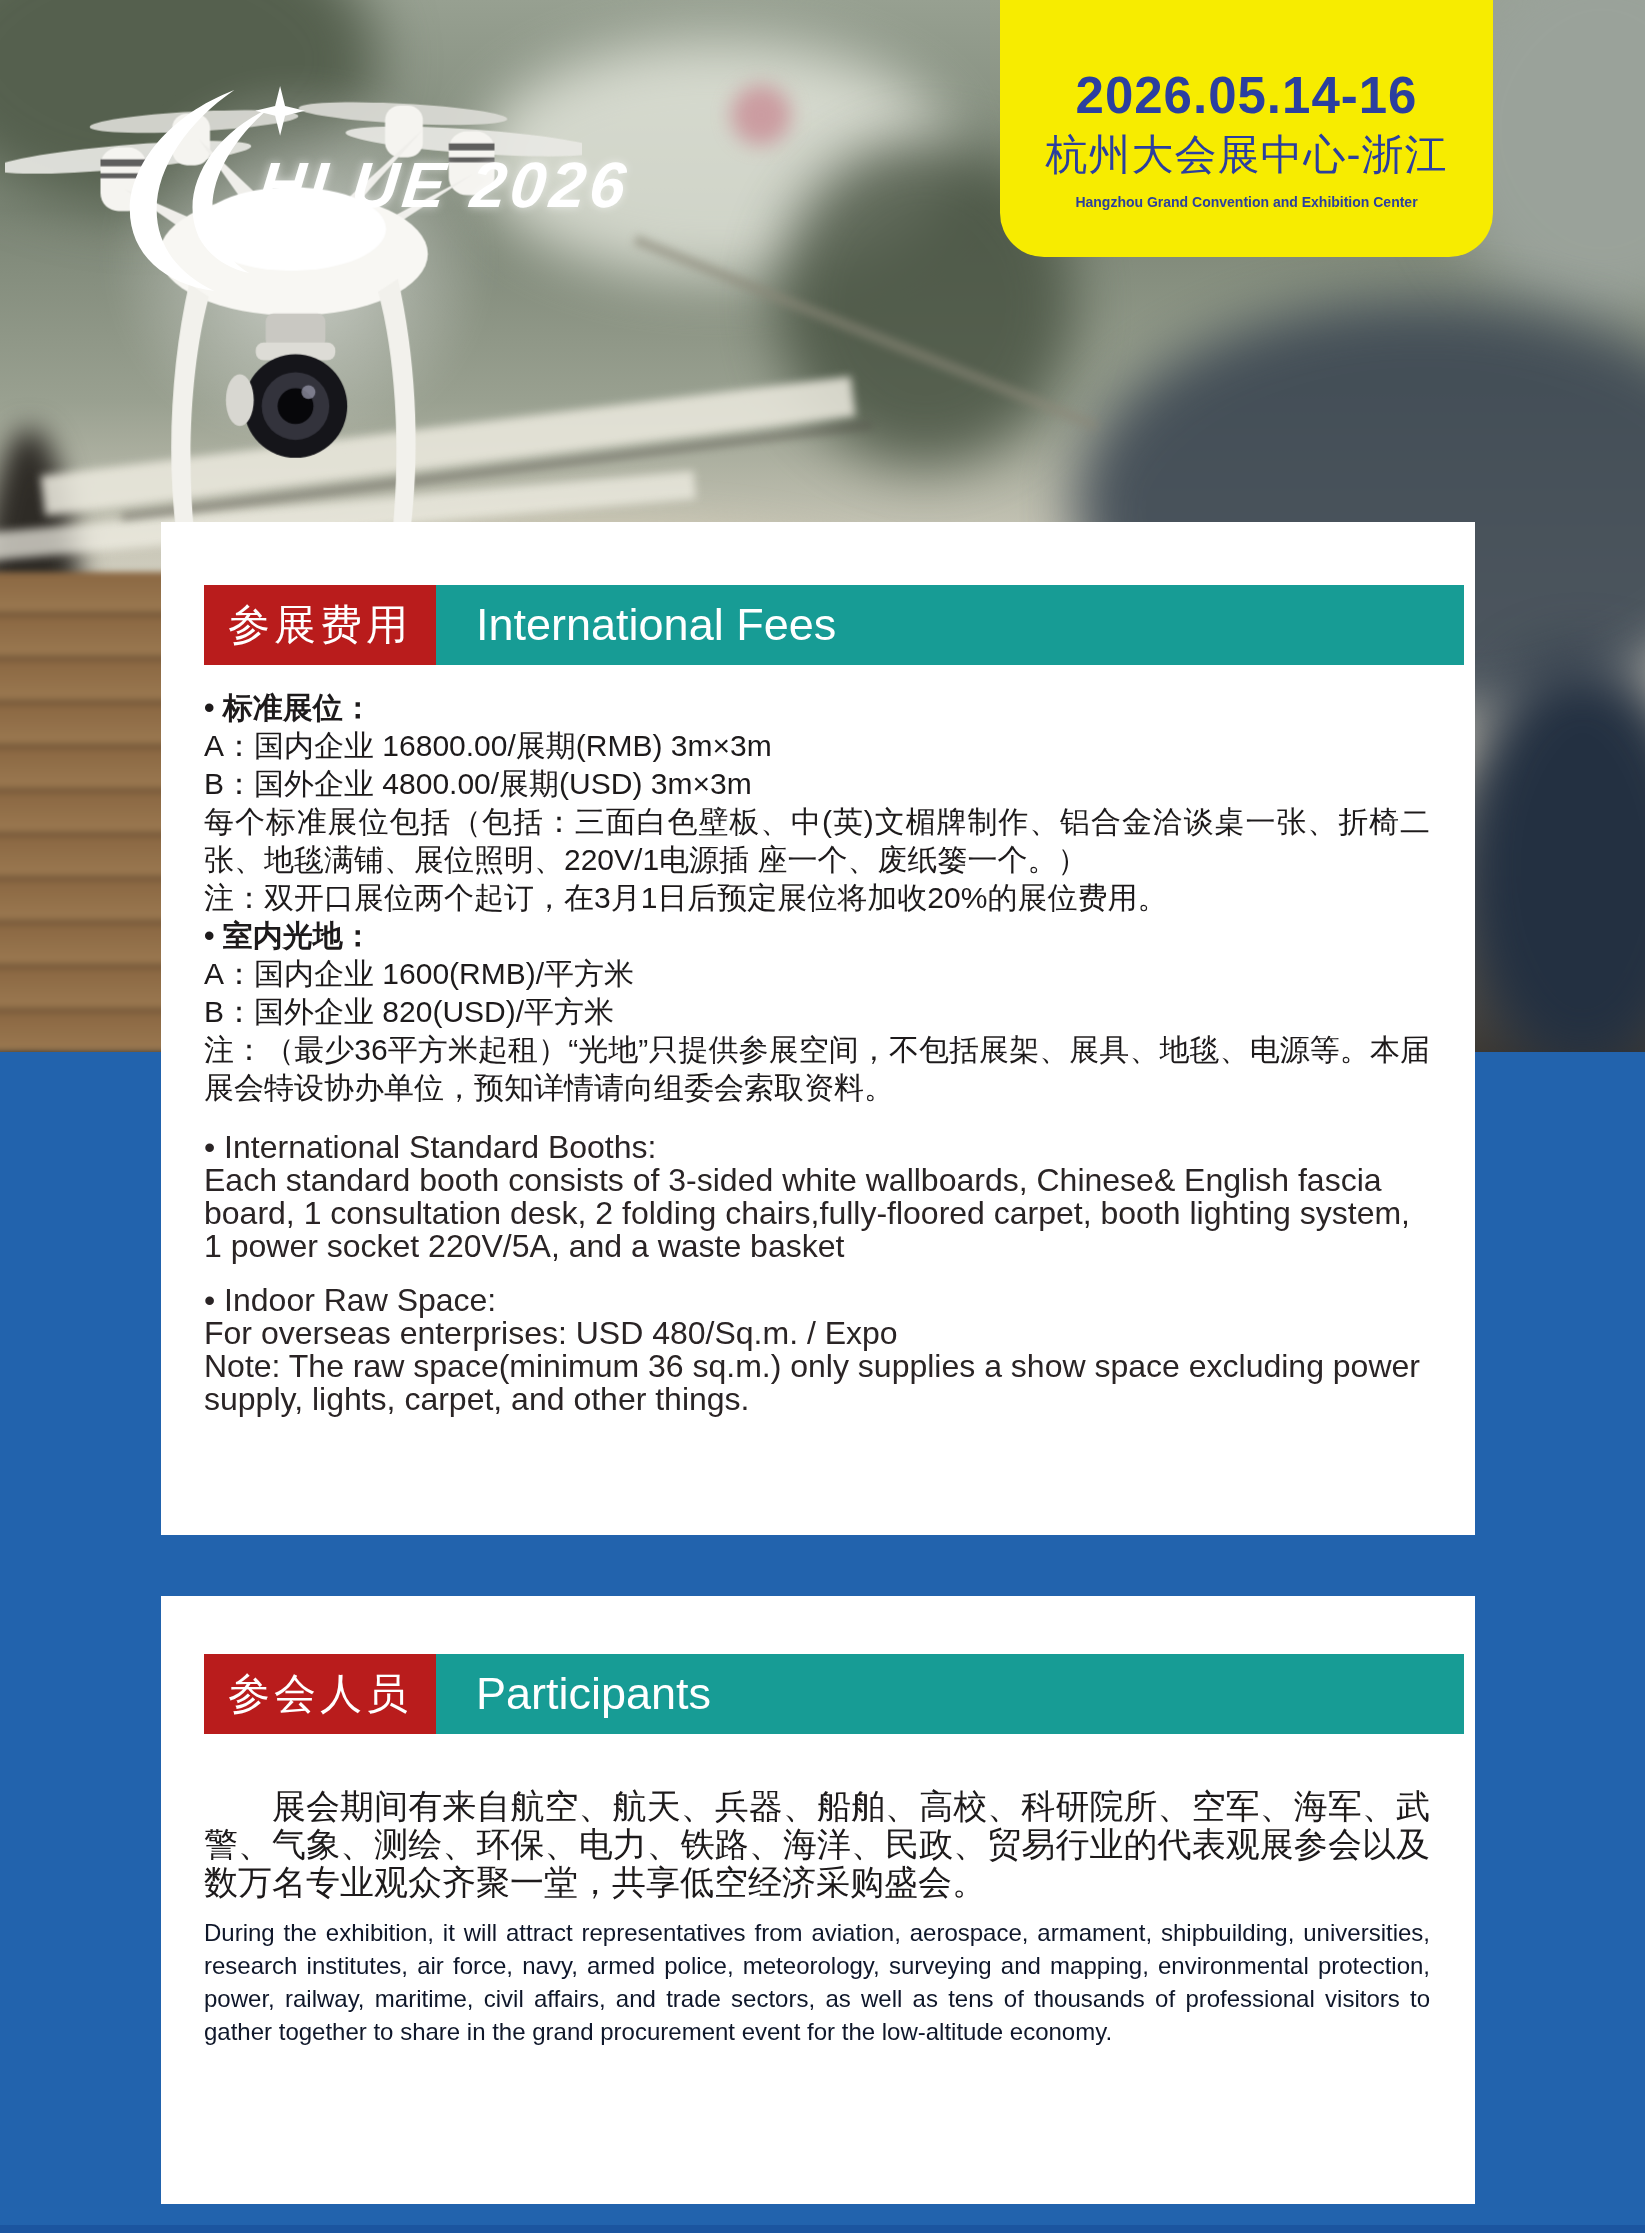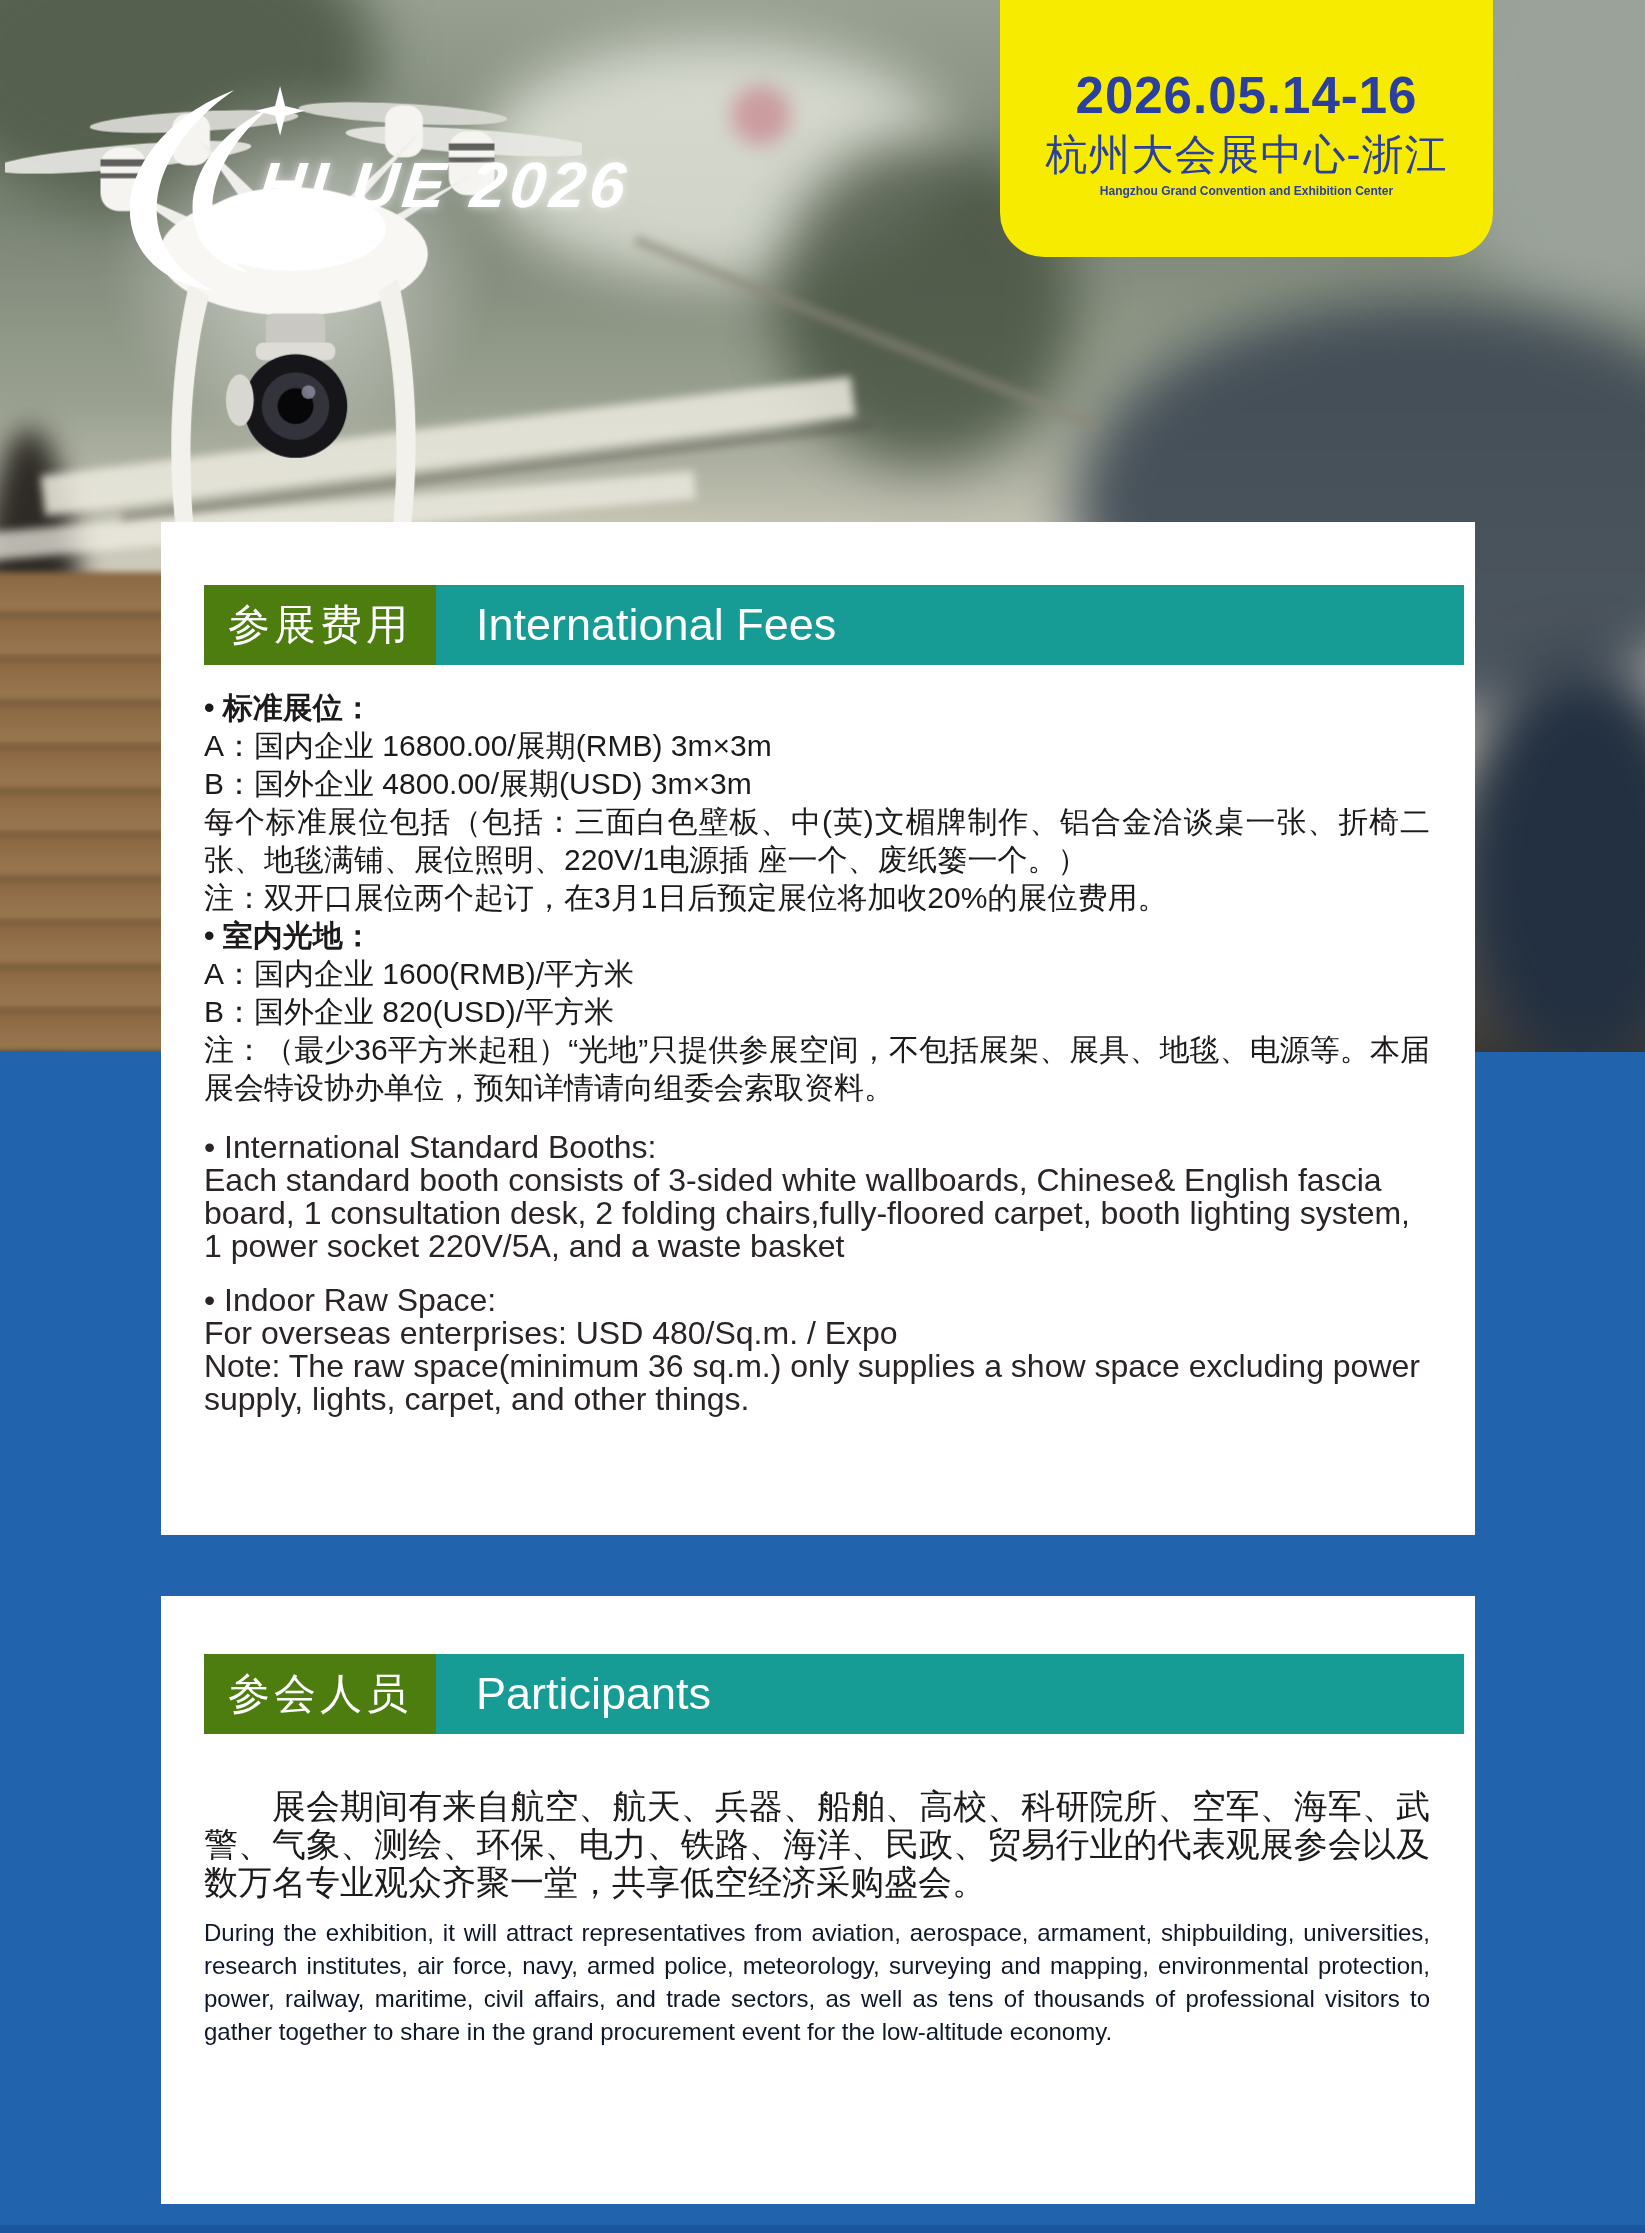--- a/index.html
+++ b/index.html
@@ -34,27 +34,27 @@
   
   .logo{position:absolute;left:85px;top:80px;width:637px;height:219px;}
   .logoText{position:absolute;left:174px;top:68px;color:#fff;font-size:64px;font-weight:bold;
     font-style:italic;letter-spacing:4px;transform:skewX(-6deg);
     text-shadow:0 0 10px rgba(255,255,255,.55);white-space:nowrap;}
   
   .badge{position:absolute;left:1000px;top:0;width:493px;height:257px;background:#f7ec00;
     border-radius:0 0 44px 44px;text-align:center;color:#2b3f9f;}
   .badgeDates{margin-top:66px;font-size:51px;font-weight:bold;letter-spacing:1px;}
   .badgeCn{font-size:42px;margin-top:2px;letter-spacing:1px;}
-  .badgeEn{font-size:12px;font-weight:bold;margin-top:1px;}
+  .badgeEn{font-size:14px;font-weight:bold;margin-top:11px;}
   
   .card{position:absolute;left:161px;width:1314px;background:#ffffff;}
   .card1{top:522px;height:1013px;}
   .card2{top:1596px;height:608px;}
   .secHeader{position:absolute;left:43px;right:11px;height:80px;display:flex;}
-  .hCn{width:232px;background:#4d7c0f;color:#fff;font-size:42px;letter-spacing:4px;
+  .hCn{width:232px;background:#b91c1c;color:#fff;font-size:42px;letter-spacing:4px;
     display:flex;align-items:center;justify-content:center;}
   .hEn{flex:1;background:#179c95;color:#fff;font-size:45px;display:flex;align-items:center;
     padding-left:40px;}
   .cnBlock{position:absolute;left:43px;right:45px;font-size:30px;line-height:38px;color:#1d1a1b;
     text-align:justify;}
   .cnBlock p{margin:0;}
   .cnBlock p.bold{font-weight:bold;}
   .enBlock{position:absolute;left:43px;right:45px;font-size:32px;line-height:33px;color:#2a2425;}
   .enBlock p{margin:0;}
   .cnPara{position:absolute;left:43px;right:45px;font-size:34px;line-height:38px;color:#1d1a1b;

